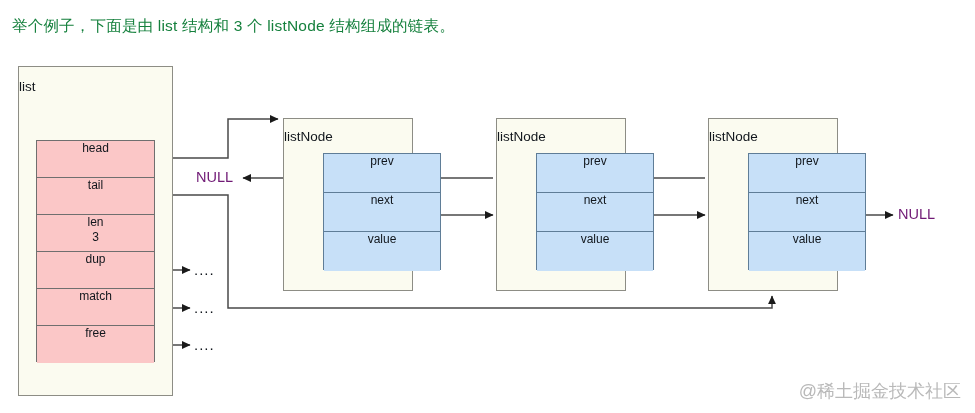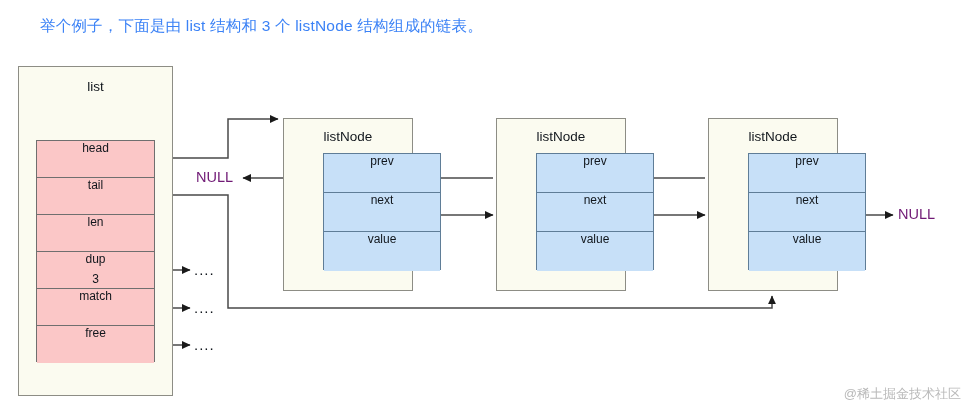--- a/index.html
+++ b/index.html
@@ -11,24 +11,24 @@
     width: 975px;
     height: 413px;
     position: relative;
     font-family: "Liberation Sans", "DejaVu Sans", sans-serif;
     overflow: hidden;
   }
 
   
   #caption {
     position: absolute;
-    left: 40px;
+    left: 12px;
     top: 16px;
     font-size: 15.5px;
-    color: #3b82f6;
+    color: #15803d;
     letter-spacing: 0.2px;
     white-space: nowrap;
   }
 
   
   #wires {
     position: absolute;
     left: 0;
     top: 0;
     width: 975px;
@@ -40,21 +40,20 @@
   .struct {
     position: absolute;
     background: #fbfbf0;
     border: 1px solid #8d8d85;
     box-sizing: border-box;
   }
   .struct-title {
     position: absolute;
     left: 0;
     right: 0;
-    text-align: center;
     font-size: 13.5px;
     color: #11161c;
   }
 
   
   .fields {
     position: absolute;
     box-sizing: border-box;
     border: 1px solid #6f6f6f;
   }
@@ -88,21 +87,21 @@
     color: #11161c;
     letter-spacing: 1px;
     white-space: nowrap;
   }
 
   
   #watermark {
     position: absolute;
     right: 14px;
     bottom: 10px;
-    font-size: 13px;
+    font-size: 18px;
     color: #b9b9b9;
     white-space: nowrap;
   }
 </style>
 </head>
 <body>
 
 <div id="caption">举个例子，下面是由 list 结构和 3 个 listNode 结构组成的链表。</div>
 
 <svg id="wires" viewBox="0 0 975 413" xmlns="http://www.w3.org/2000/svg">
@@ -161,21 +160,21 @@
   <div class="struct-title" style="top:12px;">list</div>
 </div>
 
 <div class="fields pink" style="left:36px; top:140px; width:119px; height:222px;">
   <div class="field" style="height:37px;">
     <span>head</span>
   </div>
   <div class="field" style="height:37px;">
     <span>tail</span>
   </div>
-  <div class="field" style="height:37px;gap:42px;">
+  <div class="field" style="height:37px;">
     <span>len</span>
     <span>3</span>
   </div>
   <div class="field" style="height:37px;">
     <span>dup</span>
   </div>
   <div class="field" style="height:37px;">
     <span>match</span>
   </div>
   <div class="field" style="height:37px;">

